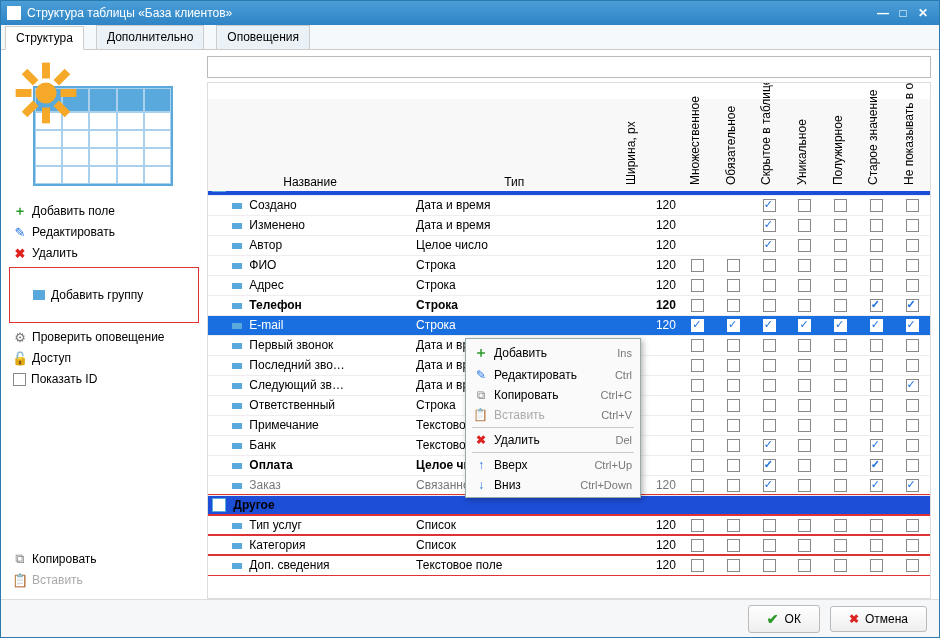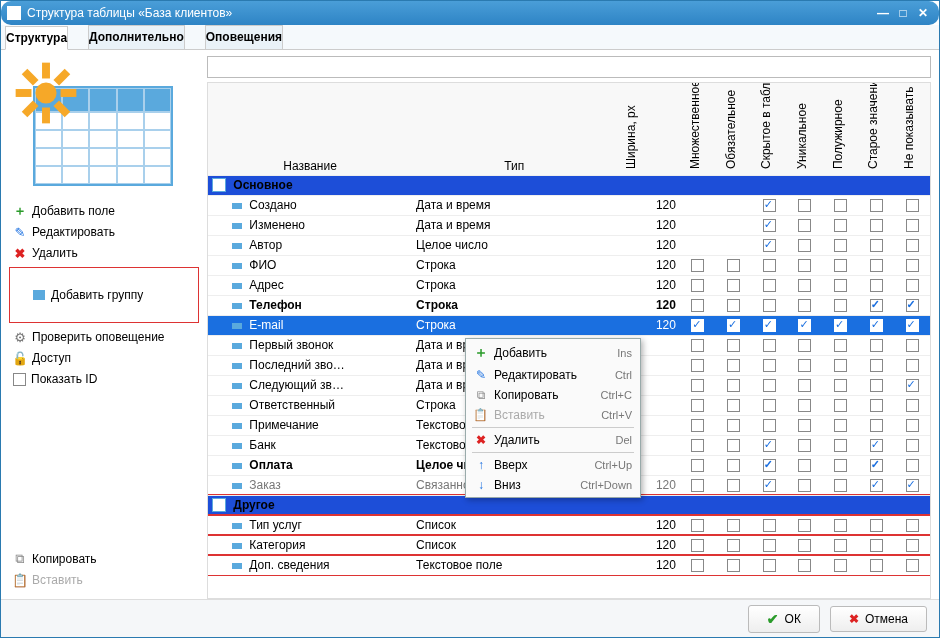--- a/index.html
+++ b/index.html
@@ -1,44 +1,44 @@
 <!DOCTYPE html>
 <html><head>
 <meta charset="utf-8">
 <style>
 * { box-sizing: border-box; margin: 0; padding: 0; font-family: Tahoma, Arial, sans-serif; font-size: 12px; }
 body { background: #e8e8e8; width: 940px; height: 638px; overflow: hidden; }
 .window { width: 940px; height: 638px; background: #fff; display: flex; flex-direction: column; border: 1px solid #2a7ab0; }
-.titlebar { height: 24px; background: linear-gradient(#4a9ed8, #2e84c5); color: #fff; display: flex; align-items: center; padding: 0 6px; font-size: 12px; border-radius: 10px; }
+.titlebar { height: 24px; background: linear-gradient(#4a9ed8, #2e84c5); color: #fff; display: flex; align-items: center; padding: 0 6px; font-size: 12px; }
 .titlebar .title-icon { width: 14px; height: 14px; background: #fff; margin-right: 6px; display: inline-block; }
 .titlebar .spacer { flex: 1; }
 .titlebar .win-btn { width: 20px; text-align: center; cursor: pointer; font-weight: bold; }
 .tabs { display: flex; border-bottom: 1px solid #ccc; background: #f5f9fc; padding-left: 4px; }
-.tab { padding: 4px 0; border: 1px solid #ccc; border-bottom: none; margin-right: 20px; background: #eaf2f8; cursor: pointer; font-weight: bold; }
+.tab { padding: 4px 10px; border: 1px solid #ccc; border-bottom: none; margin-right: 12px; background: #eaf2f8; cursor: pointer; }
 .tab.active { background: #fff; border-bottom: 1px solid #fff; position: relative; top: 1px; }
 .body { flex: 1; display: flex; padding: 6px 8px 0 8px; gap: 8px; overflow: hidden; }
 .left-panel { width: 190px; display: flex; flex-direction: column; }
 .logo-area { width: 160px; height: 130px; position: relative; margin: 4px 0 12px 4px; }
 .logo-table { position: absolute; left: 20px; top: 26px; width: 140px; height: 100px; background: #fff; border: 2px solid #5aa9dd; display: grid; grid-template-columns: repeat(5, 1fr); grid-template-rows: 24px repeat(4, 1fr); }
 .logo-table div { border: 1px solid #a9d0ec; }
 .logo-table .hdr { background: #5aa9dd; }
 .logo-gear { position: absolute; left: 0; top: 0; width: 66px; height: 66px; }
 .action-list { display: flex; flex-direction: column; gap: 3px; }
 .action-item { display: flex; align-items: center; gap: 5px; padding: 2px 4px; cursor: pointer; }
 .action-item.disabled { color: #aaa; cursor: default; }
 .action-item .ic { width: 14px; height: 14px; display: inline-flex; align-items: center; justify-content: center; font-size: 13px; }
 .red-box { border: 1px solid #d33; padding: 18px; margin: 2px 0; }
 .left-bottom { margin-top: auto; margin-bottom: 10px; }
 .right-panel { flex: 1; display: flex; flex-direction: column; overflow: hidden; }
 .search-box { height: 22px; border: 1px solid #bbb; margin-bottom: 4px; padding: 2px 4px; }
 .grid-wrap { flex:1; overflow:hidden; position:relative; border:1px solid #ddd; }
 .grid-scroll { overflow-y:auto; height:100%; }
 .grid-table { width: 100%; border-collapse: collapse; }
 .grid-table th, .grid-table td { border-bottom: 1px solid #eee; padding: 2px 4px; height: 20px; white-space: nowrap; font-size: 12px; }
-.grid-table th { background: #f8f8f8; position: sticky; top: 0; text-align: left; vertical-align: bottom; height: 92px; font-weight: normal; }
+.grid-table th { background: #f8f8f8; position: sticky; top: 16px; text-align: left; vertical-align: bottom; height: 92px; font-weight: normal; }
 .grid-table th.rot { width: 28px; }
 .grid-table th.rot > div { transform: rotate(-90deg); transform-origin: left bottom; width: 16px; white-space: nowrap; position: relative; left: 18px; top: -4px; }
 .col-name { width: 160px; }
 .col-type { width: 160px; }
 .col-w { width: 50px; text-align: right; }
 .group-row td { font-weight: bold; background: #1d4ed8; }
 .row-selected td { background: #1a6fe0; color: #fff; }
 .row-bold td { font-weight: bold; }
 .row-gray td { color: #777; }
 .chk { width: 13px; height: 13px; border: 1px solid #888; display: inline-block; vertical-align: middle; background: #fff; position: relative; }

